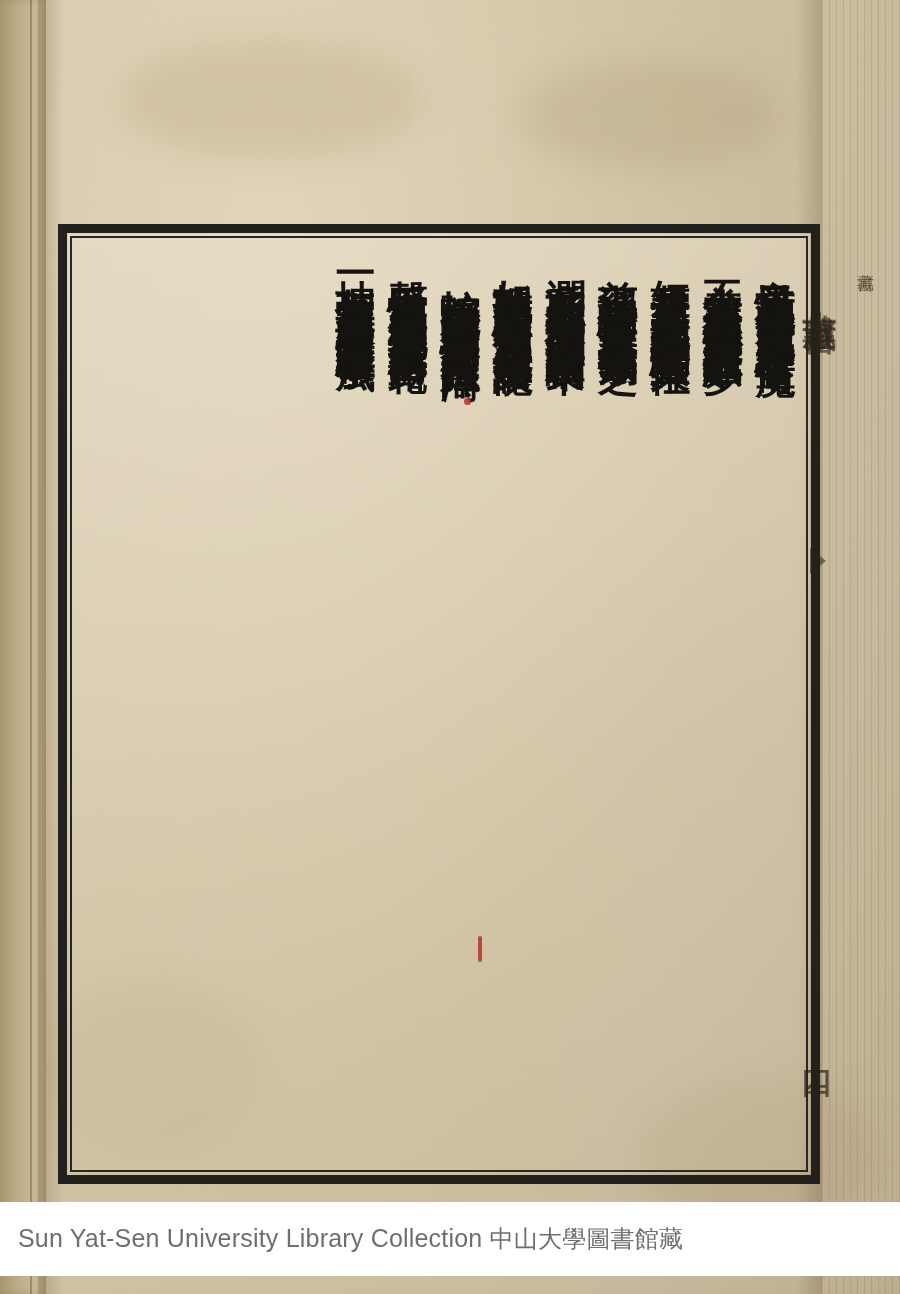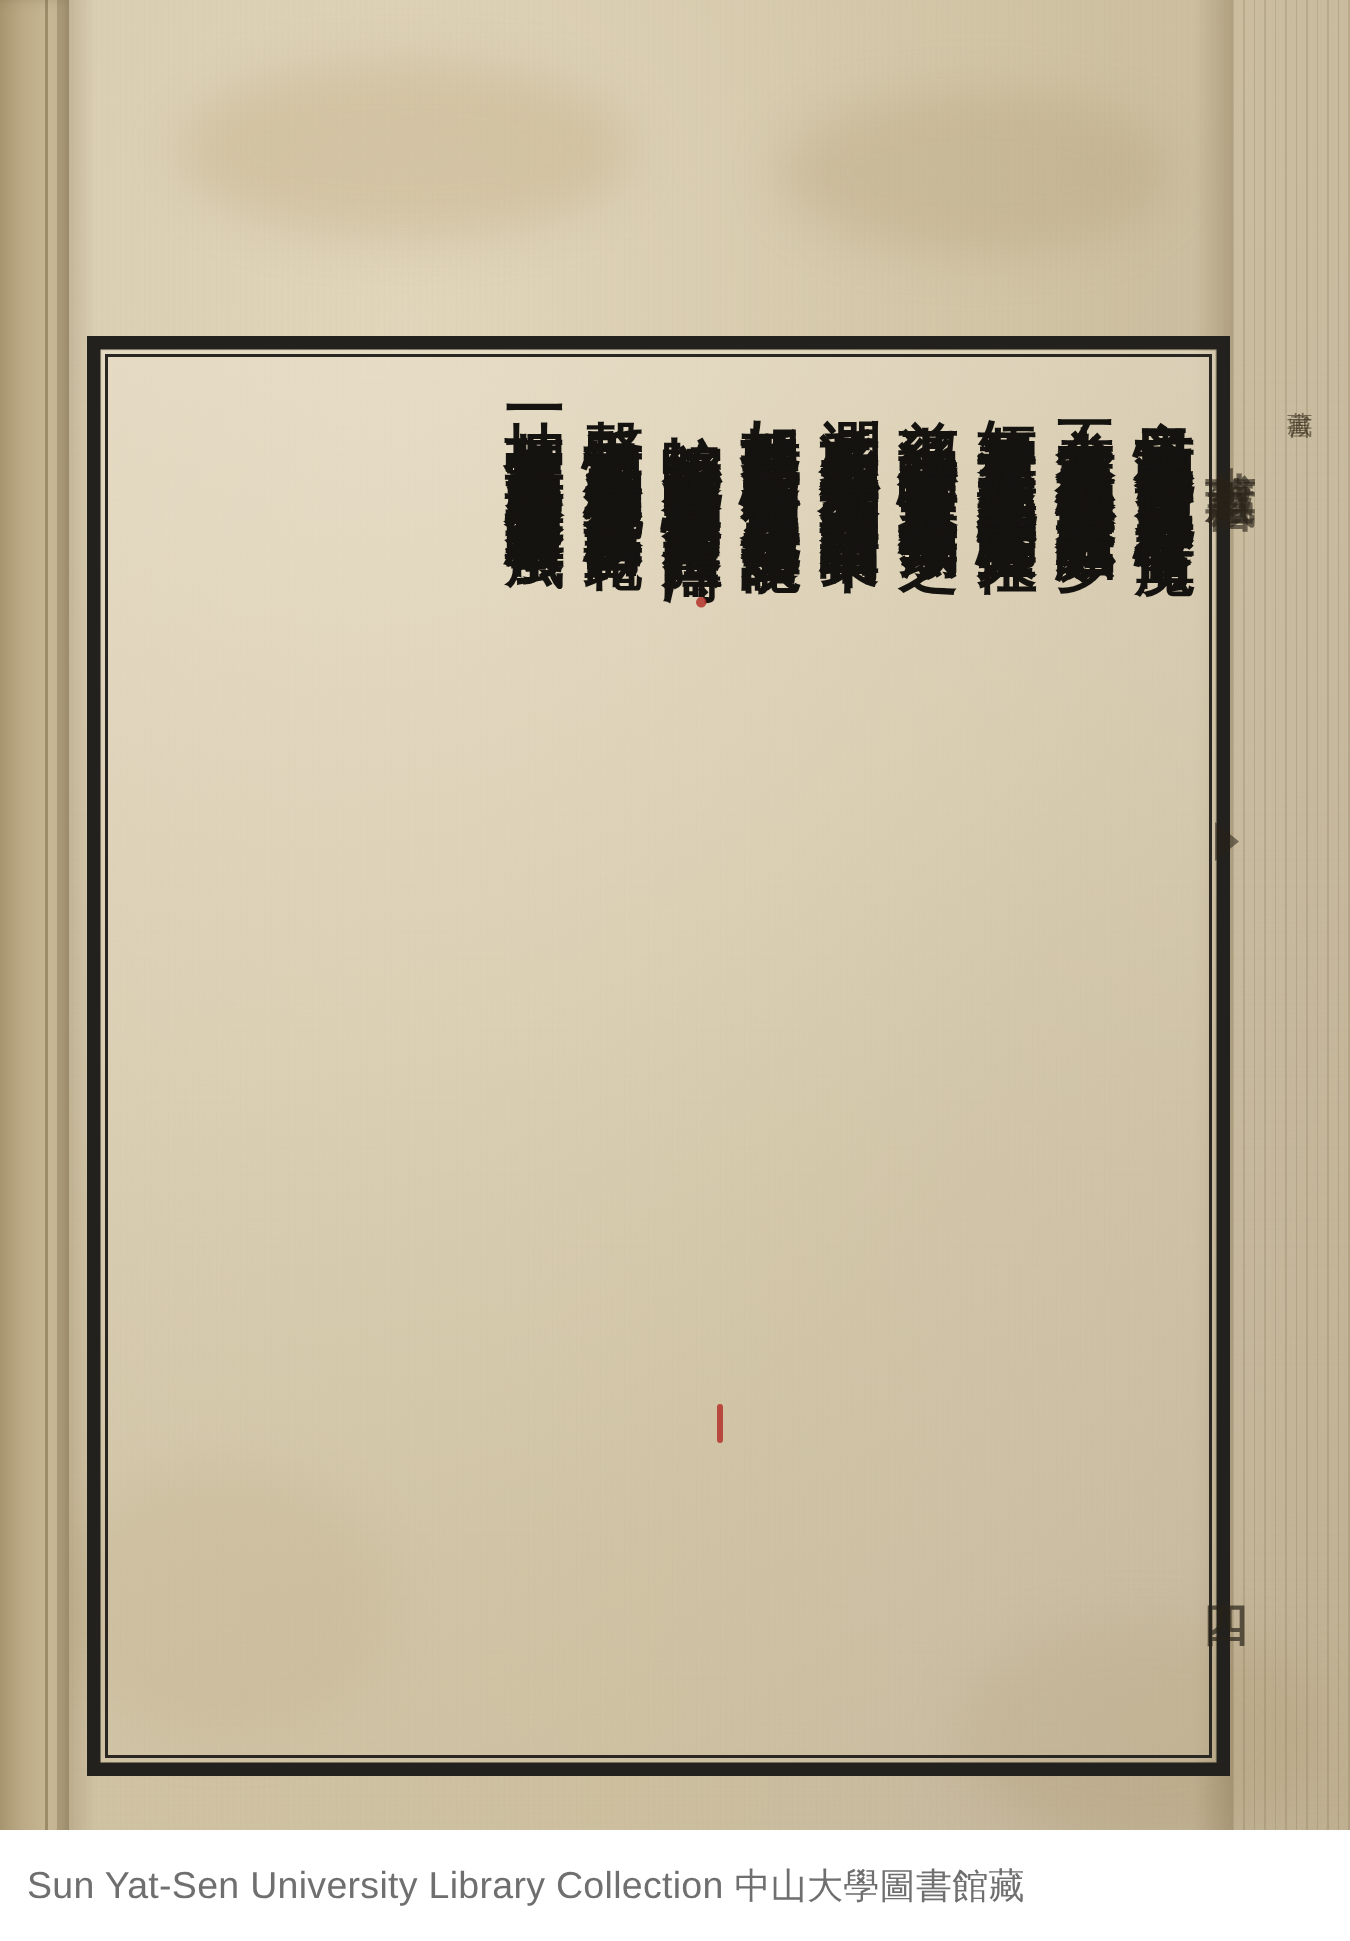--- a/index.html
+++ b/index.html
@@ -187,21 +187,21 @@
   
   .redmark {
     position: absolute;
     background: #b4332a;
     border-radius: 2px;
     opacity: .85;
   }
   
   .footer {
     position: absolute;
-    left: 0; bottom: 0;
+    left: 0; bottom: 18px;
     width: 900px; height: 74px;
     background: #ffffff;
     display: flex;
     align-items: center;
   }
   .footer-text {
     margin-left: 18px;
     font-family: "Liberation Sans", sans-serif;
     font-size: 25px;
     color: #6f6f6f;

